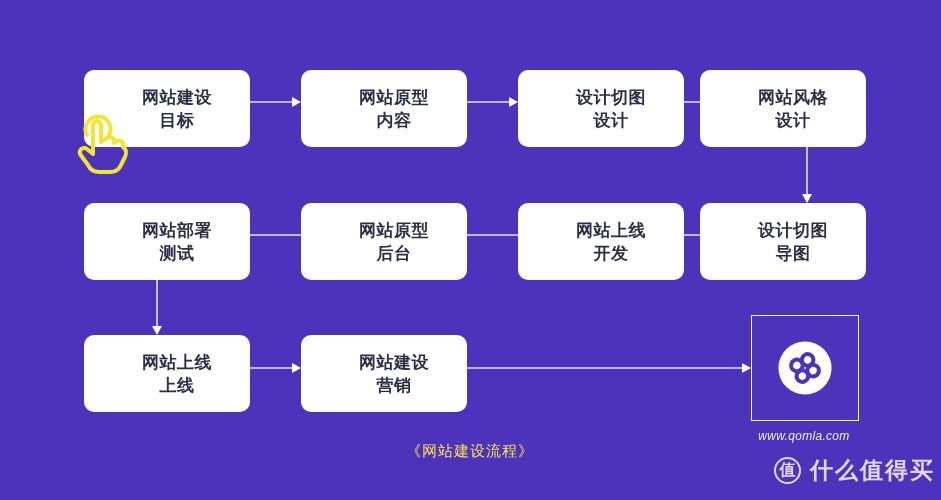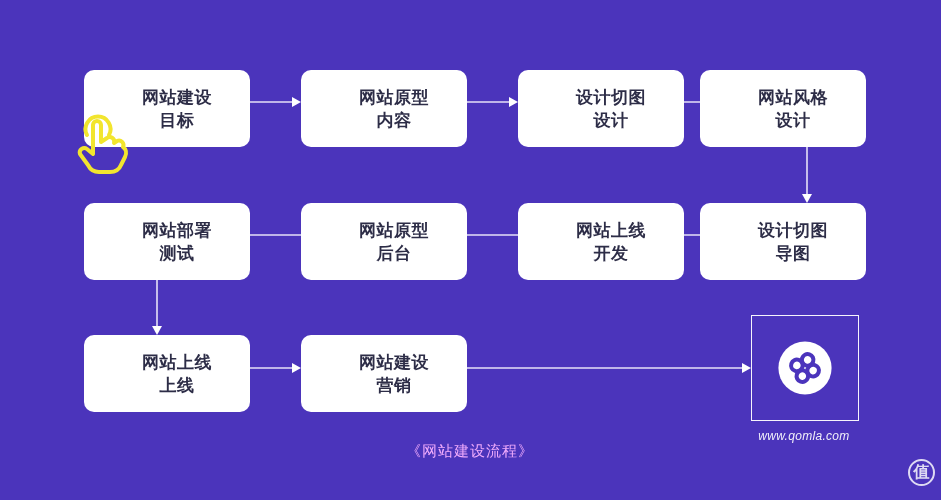--- a/index.html
+++ b/index.html
@@ -27,21 +27,21 @@
     display:flex;align-items:center;justify-content:center;
   }
   .logo{width:58px;height:58px;display:block;}
   .lobe{fill:none;stroke:#4B34BC;stroke-width:4.2;}
   .site-url{
     position:absolute;left:751px;top:429px;width:106px;text-align:center;
     color:rgba(255,255,255,0.92);font-size:12px;letter-spacing:0.3px;font-style:italic;
   }
   .caption{
     position:absolute;left:330px;top:442px;width:280px;text-align:center;
-    color:#f0abfc;font-size:15px;letter-spacing:1px;
+    color:#fde047;font-size:15px;letter-spacing:1px;
   }
   .hand{position:absolute;left:61px;top:109px;}
   .hand path{fill:none;stroke:var(--cursor-color,#F2E52E);stroke-width:4;
     stroke-linecap:round;stroke-linejoin:round;}
   .watermark{
     position:absolute;right:6px;bottom:14px;display:flex;align-items:center;gap:9px;
     color:rgba(255,255,255,0.82);
   }
   .wm-icon{
     box-sizing:border-box;width:27px;height:27px;border:2px solid rgba(255,255,255,0.82);
@@ -154,13 +154,14 @@
 
 <div class="caption">《网站建设流程》</div>
 
 <svg class="hand" width="76" height="66" viewBox="0 0 76 66" aria-hidden="true">
   <path d="M26,26 A12.5,12.5 0 1 1 48,26"></path>
   <path d="M32,44 L32,16 A4,4 0 0 1 40,16 L40,33 L46,29 A4.5,4.5 0 0 1 53,34 L56,32 A4.5,4.5 0 0 1 62,38 C65,40 66,44 64,48 L60,56 C58,61 54,63 49,63 L38,63 C33,63 29,60 27,56 L19,45 A4.5,4.5 0 0 1 26,40 L32,45 Z"></path>
 </svg>
 
 <div class="watermark">
   <span class="wm-icon">值</span>
+  <span class="wm-text">什么值得买</span>
 </div>
 
 </body></html>

